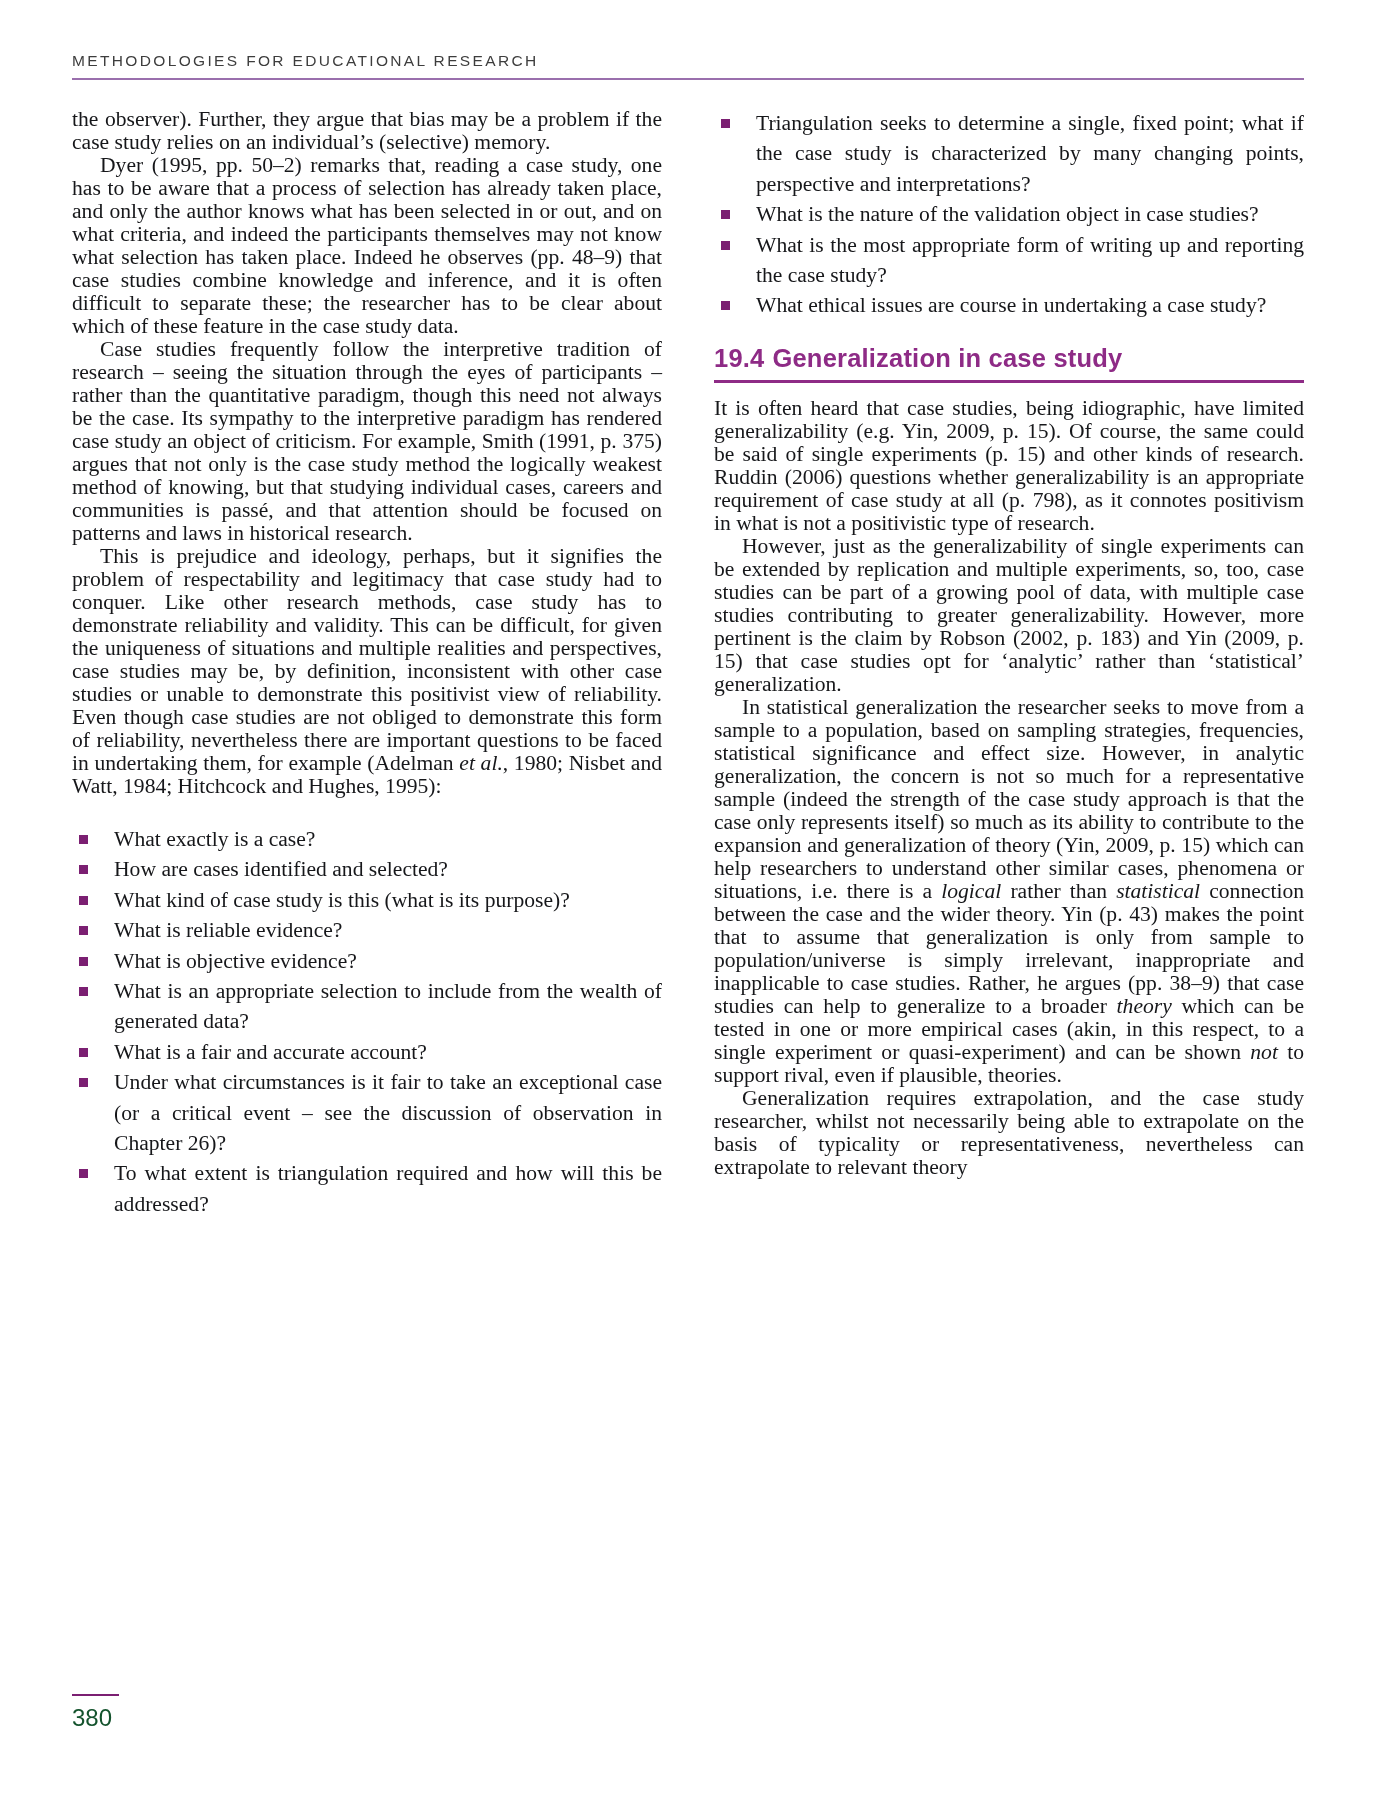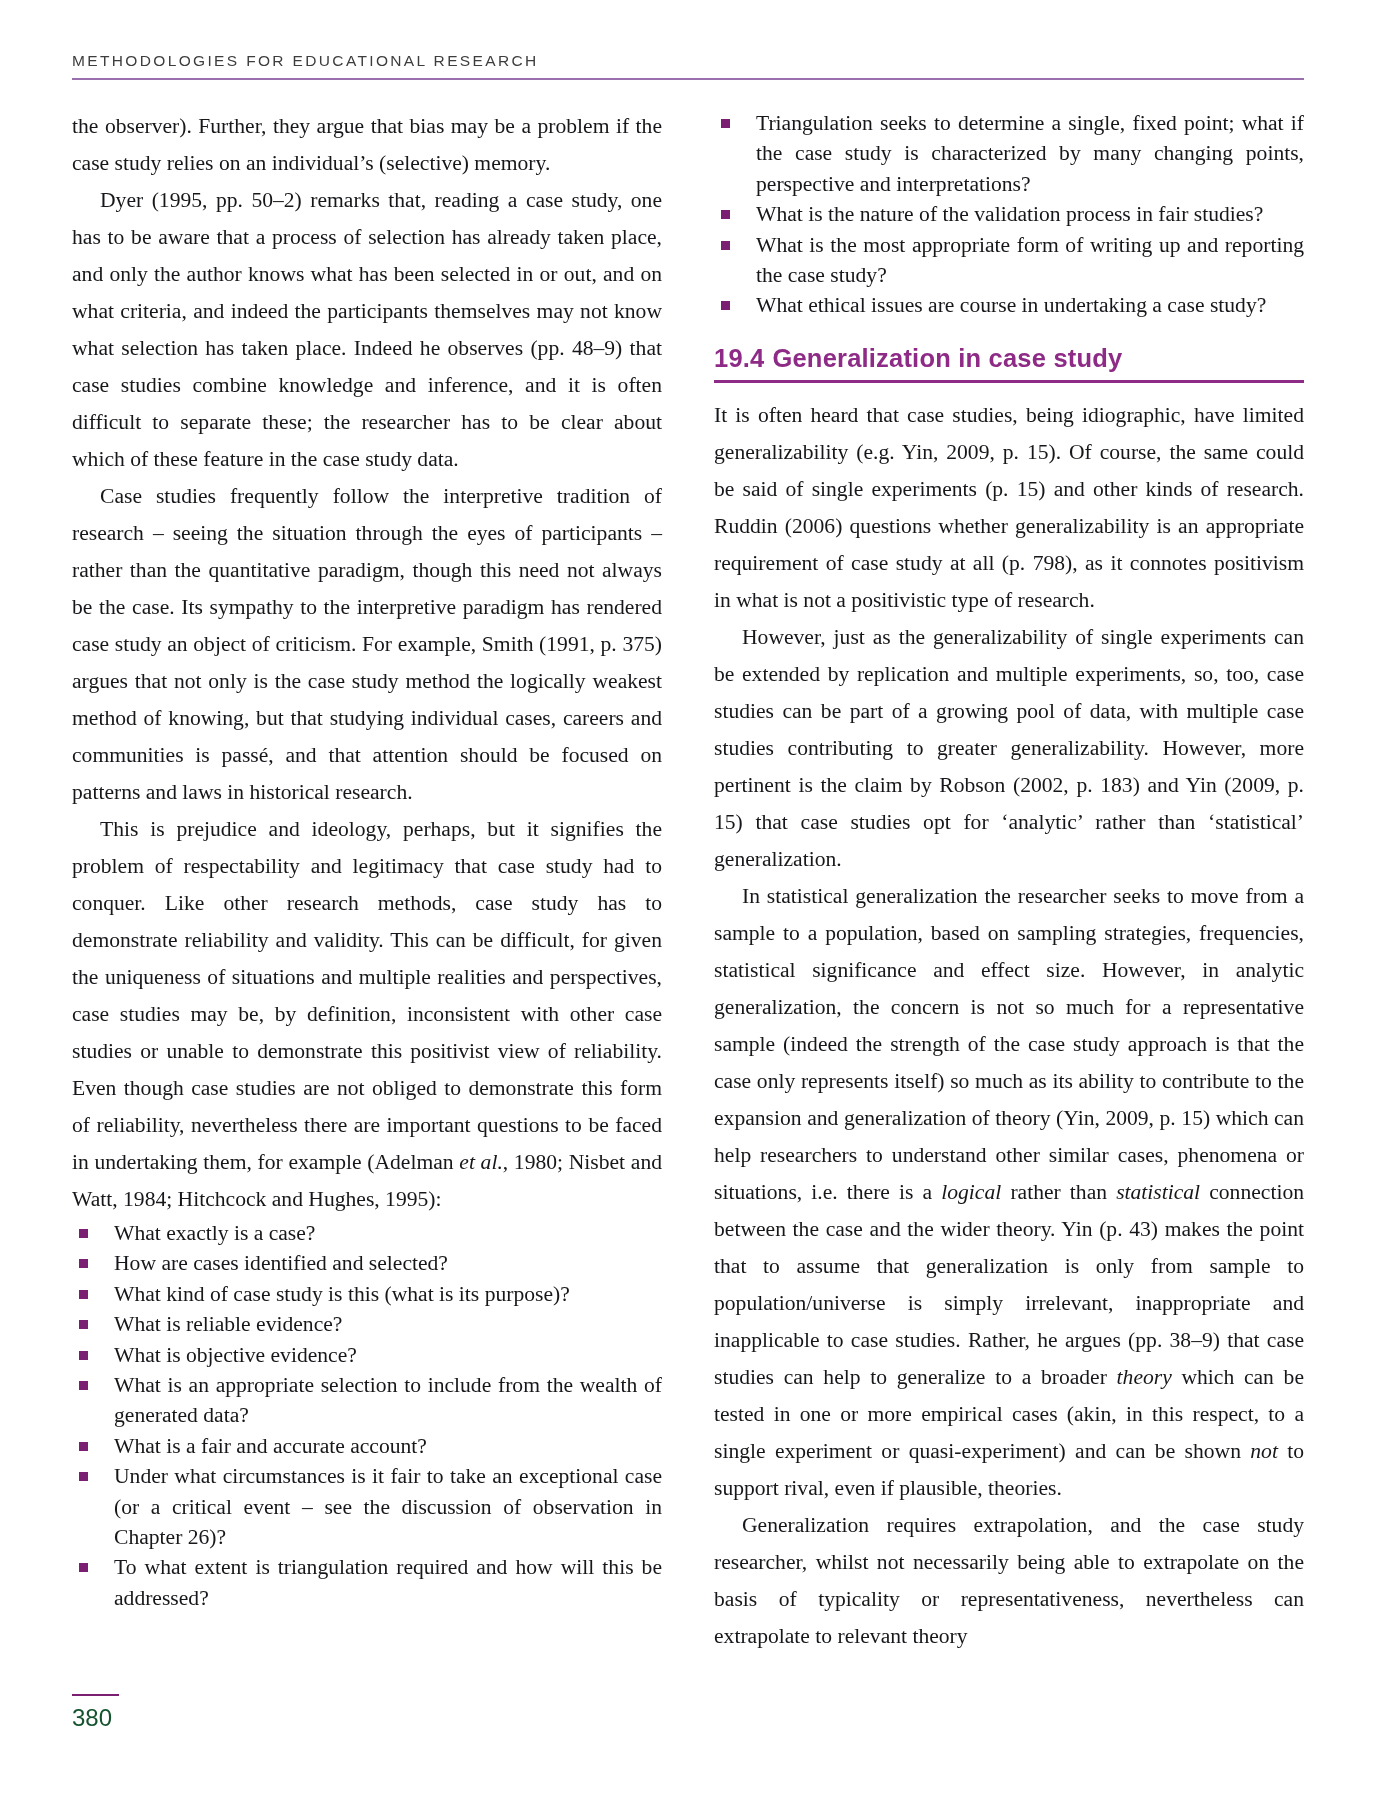--- a/index.html
+++ b/index.html
@@ -49,37 +49,38 @@
     gap: 52px;
   }
   .col {
     width: 590px;
   }
 
   p.body {
     margin: 0;
     font-family: "Liberation Serif", serif;
     font-size: 21.6px;
-    line-height: 37px;
+    line-height: 23px;
     color: #16171a;
     text-align: justify;
     text-justify: inter-word;
     hyphens: none;
   }
   p.body.indent {
     text-indent: 28px;
   }
 
   
   ul.qlist {
     margin: 0;
     padding: 0;
     list-style: none;
   }
   ul.qlist.spaced-top {
+    margin-top: 26px;
   }
   ul.qlist li {
     position: relative;
     padding-left: 42px;
     font-family: "Liberation Serif", serif;
     font-size: 21.6px;
     line-height: 30.4px;
     color: #16171a;
     text-align: justify;
     text-justify: inter-word;
@@ -170,21 +171,21 @@
         <li><span class="sq"></span><span>Under what circumstances is it fair to take an exceptional case (or a critical event – see the discussion of observation in Chapter 26)?</span></li>
         <li><span class="sq"></span><span>To what extent is triangulation required and how will this be addressed?</span></li>
       </ul>
 
     </div>
 
     <div class="col">
 
       <ul class="qlist">
         <li><span class="sq"></span><span>Triangulation seeks to determine a single, fixed point; what if the case study is characterized by many changing points, perspective and interpretations?</span></li>
-        <li><span class="sq"></span><span>What is the nature of the validation process in fair studies?</span></li>
+        <li><span class="sq"></span><span>What is the nature of the validation object in case studies?</span></li>
         <li><span class="sq"></span></li>
         <li><span class="sq"></span><span>What is the most appropriate form of writing up and reporting the case study?</span></li>
         <li><span class="sq"></span><span>What ethical issues are course in undertaking a case study?</span></li>
       </ul>
 
       <div class="section-head-wrap">
         <div class="section-head"><span class="num">19.4</span><span>Generalization in case study</span></div>
         <div class="section-rule"></div>
       </div>
 

